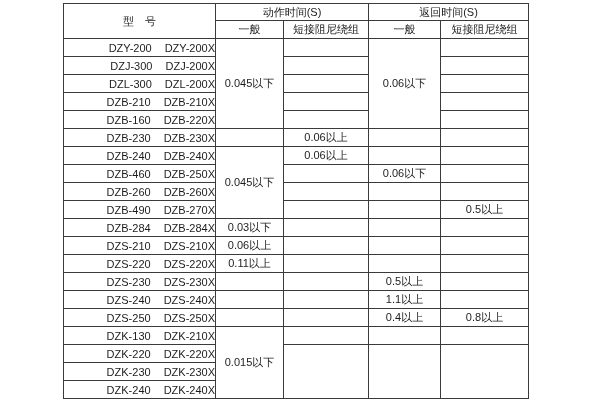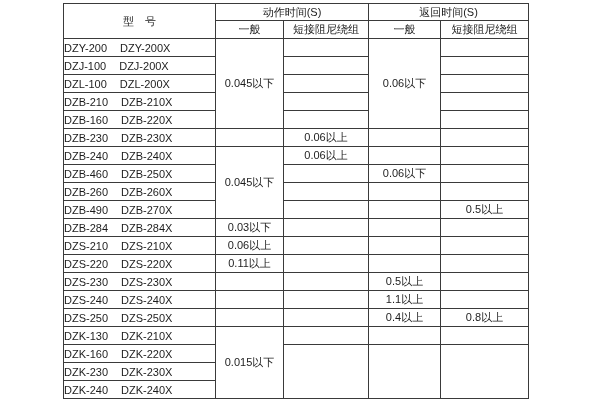--- a/index.html
+++ b/index.html
@@ -30,21 +30,21 @@
     font-weight: normal;
     color: #1c1c1c;
     overflow: hidden;
     white-space: nowrap;
   }
   tr.hdr1 { height: 17px; }
   tr.hdr2 { height: 18px; margin-top: 28px; }
   tr.data { height: 18px; }
   .mpair {
     display: flex;
-    justify-content: flex-start;
+    justify-content: flex-end;
     align-items: center;
     gap: 13px;
   }
 </style>
 </head>
 <body>
 
 <div class="table-wrap">
   <table class="spec">
     <colgroup>
@@ -75,31 +75,31 @@
             </div>
           </td>
         <td rowspan="5">0.045以下</td>
         <td></td>
         <td rowspan="5">0.06以下</td>
         <td></td>
       </tr>
       <tr class="data">
         <td>
             <div class="mpair">
-              <span>DZJ-100</span>
+              <span>DZJ-300</span>
               <span>DZJ-200X</span>
             </div>
           </td>
         <td></td>
         <td></td>
       </tr>
       <tr class="data">
         <td>
             <div class="mpair">
-              <span>DZL-100</span>
+              <span>DZL-300</span>
               <span>DZL-200X</span>
             </div>
           </td>
         <td></td>
         <td></td>
       </tr>
       <tr class="data">
         <td>
             <div class="mpair">
               <span>DZB-210</span>
@@ -260,21 +260,21 @@
             </div>
           </td>
         <td rowspan="4">0.015以下</td>
         <td></td>
         <td></td>
         <td></td>
       </tr>
       <tr class="data">
         <td>
             <div class="mpair">
-              <span>DZK-160</span>
+              <span>DZK-220</span>
               <span>DZK-220X</span>
             </div>
           </td>
         <td rowspan="3"></td>
         <td rowspan="3"></td>
         <td rowspan="3"></td>
       </tr>
       <tr class="data">
         <td>
             <div class="mpair">

